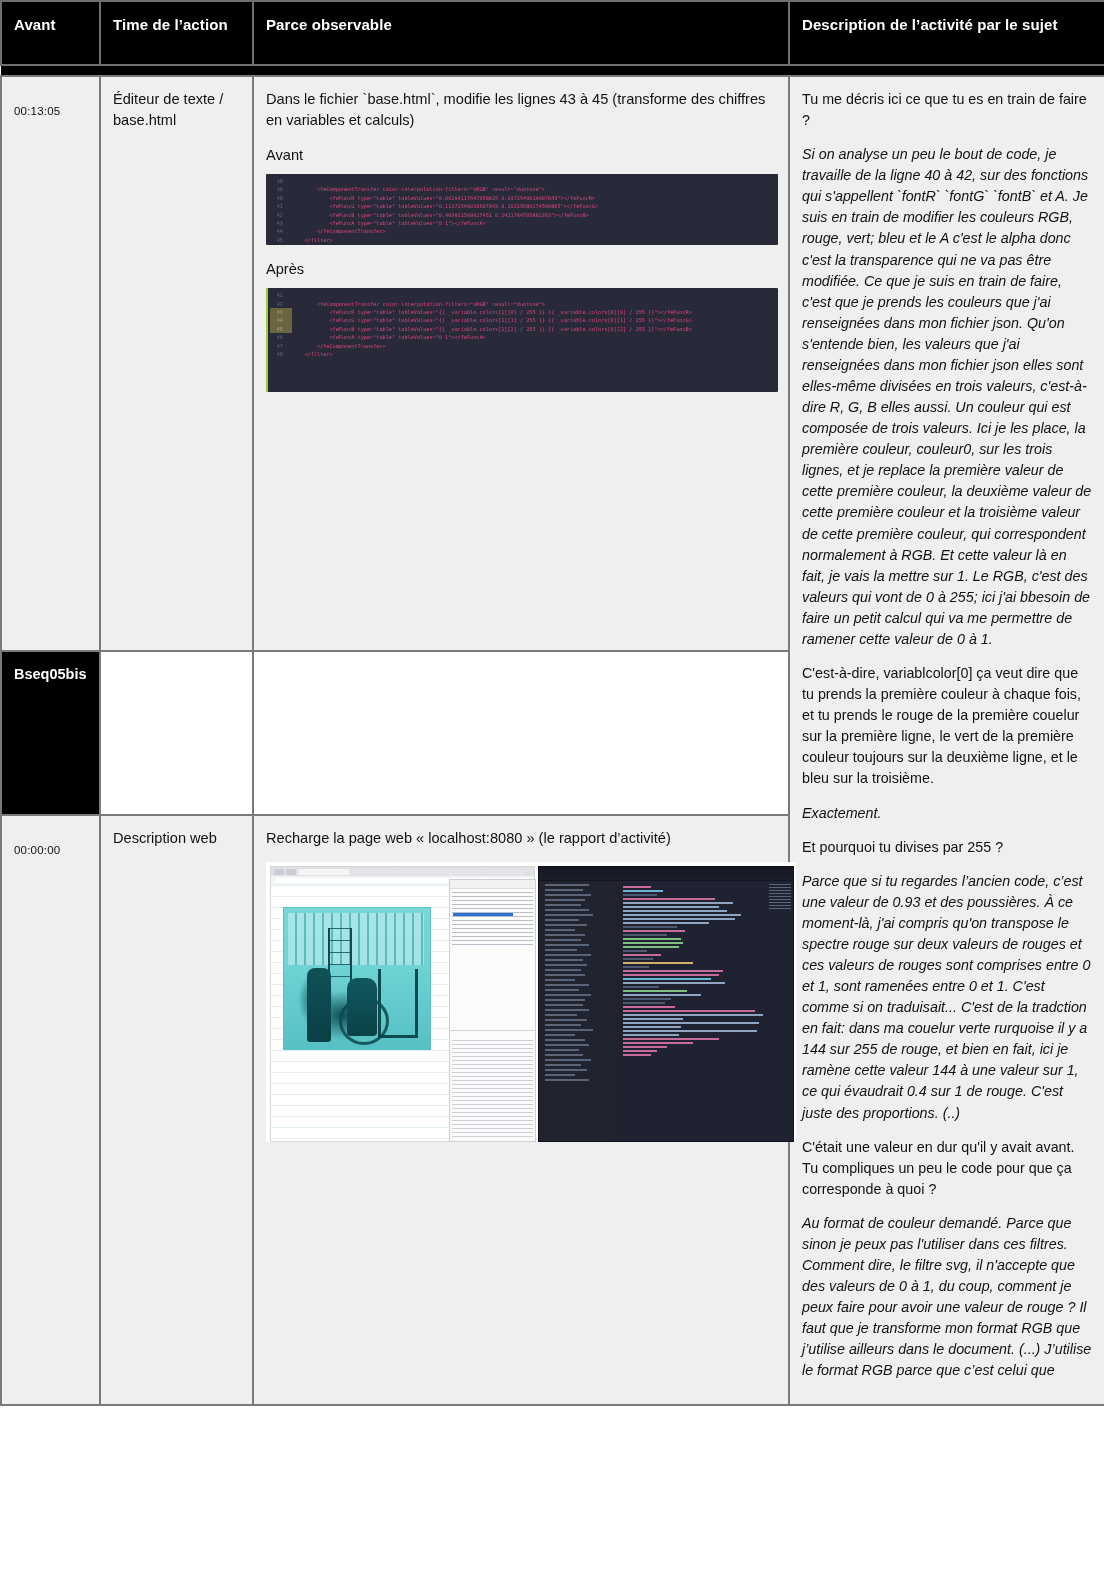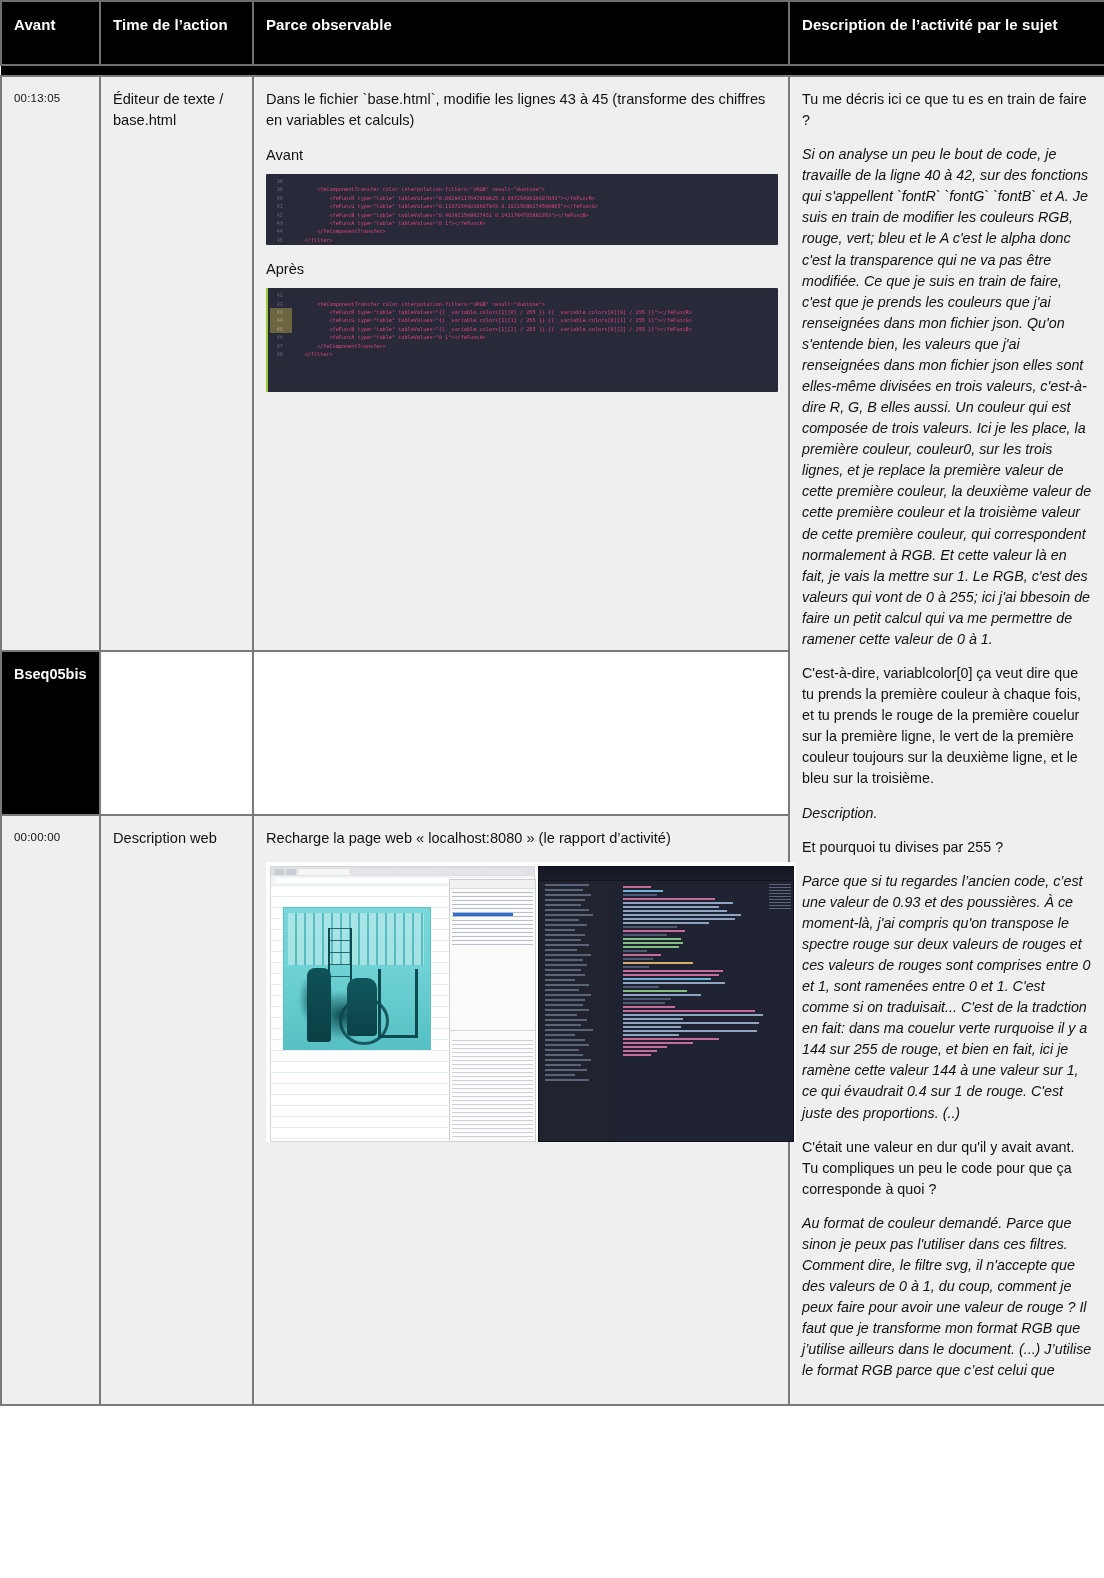--- a/index.html
+++ b/index.html
@@ -62,21 +62,21 @@
   
   td.cell {
     background: #efefef;
     padding: 12px 11px 14px 12px;
     font-size: 14.6px;
     line-height: 1.46;
   }
   td.cell.white { background: #ffffff; }
   td.time {
     font-size: 11.5px;
-    padding-top: 13px;
+    padding-top: 26px;
     letter-spacing: .2px;
   }
   td.lieu { font-size: 14.6px; }
 
   td.black {
     background: #000000;
     color: #ffffff;
     font-weight: bold;
     font-size: 14.5px;
     padding: 14px 11px 14px 12px;
@@ -417,21 +417,21 @@
             <div class="cl"><span class="gut">46</span><span class="src tok-tag">            &lt;feFuncA type="table" tableValues="0 1"&gt;&lt;/feFuncA&gt;</span></div>
             <div class="cl"><span class="gut">47</span><span class="src tok-tag">        &lt;/feComponentTransfer&gt;</span></div>
             <div class="cl"><span class="gut">48</span><span class="src tok-tag">    &lt;/filter&gt;</span></div>
           </div>
         </td>
 
         <td class="desc" rowspan="3">
           <p class="q">Tu me décris ici ce que tu es en train de faire ?</p>
           <p class="a">Si on analyse un peu le bout de code, je travaille de la ligne 40 à 42, sur des fonctions qui s'appellent `fontR` `fontG` `fontB` et A. Je suis en train de modifier les couleurs RGB, rouge, vert; bleu et le A c'est le alpha donc c'est la transparence qui ne va pas être modifiée. Ce que je suis en train de faire, c'est que je prends les couleurs que j'ai renseignées dans mon fichier json. Qu'on s'entende bien, les valeurs que j'ai renseignées dans mon fichier json elles sont elles-même divisées en trois valeurs, c'est-à-dire R, G, B elles aussi. Un couleur qui est composée de trois valeurs. Ici je les place, la première couleur, couleur0, sur les trois lignes, et je replace la première valeur de cette première couleur, la deuxième valeur de cette première couleur et la troisième valeur de cette première couleur, qui correspondent normalement à RGB. Et cette valeur là en fait, je vais la mettre sur 1. Le RGB, c'est des valeurs qui vont de 0 à 255; ici j'ai bbesoin de faire un petit calcul qui va me permettre de ramener cette valeur de 0 à 1.</p>
           <p class="q">C'est-à-dire, variablcolor[0] ça veut dire que tu prends la première couleur à chaque fois, et tu prends le rouge de la première couelur sur la première ligne, le vert de la première couleur toujours sur la deuxième ligne, et le bleu sur la troisième.</p>
-          <p class="a">Description.</p>
+          <p class="a">Exactement.</p>
           <p class="q">Et pourquoi tu divises par 255 ?</p>
           <p class="a">Parce que si tu regardes l’ancien code, c’est une valeur de 0.93 et des poussières. À ce moment-là, j'ai compris qu'on transpose le spectre rouge sur deux valeurs de rouges et ces valeurs de rouges sont comprises entre 0 et 1, sont ramenées entre 0 et 1. C'est comme si on traduisait... C'est de la tradction en fait: dans ma couelur verte rurquoise il y a 144 sur 255 de rouge, et bien en fait, ici je ramène cette valeur 144 à une valeur sur 1, ce qui évaudrait 0.4 sur 1 de rouge. C'est juste des proportions. (..)</p>
           <p class="q">C'était une valeur en dur qu'il y avait avant. Tu compliques un peu le code pour que ça corresponde à quoi ?</p>
           <p class="a">Au format de couleur demandé. Parce que sinon je peux pas l'utiliser dans ces filtres. Comment dire, le filtre svg, il n'accepte que des valeurs de 0 à 1, du coup, comment je peux faire pour avoir une valeur de rouge ? Il faut que je transforme mon format RGB que j’utilise ailleurs dans le document. (...) J’utilise le format RGB parce que c’est celui que</p>
         </td>
       </tr>
 
       <tr>
         <td class="black" style="height:134px;">Bseq05bis</td>
         <td class="cell white"></td>

